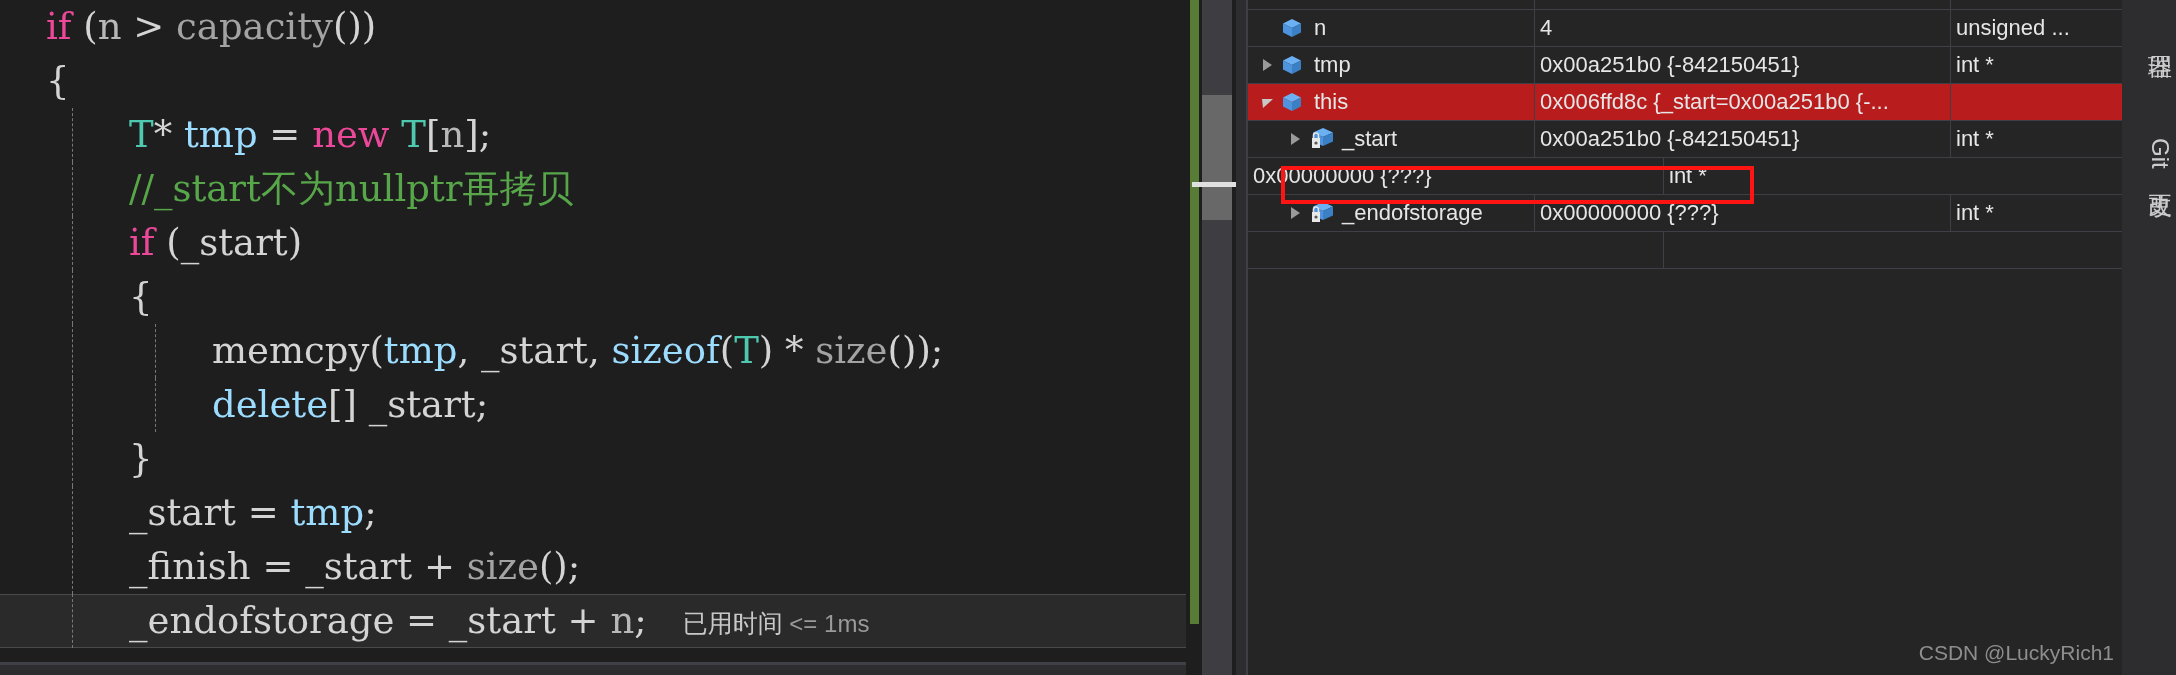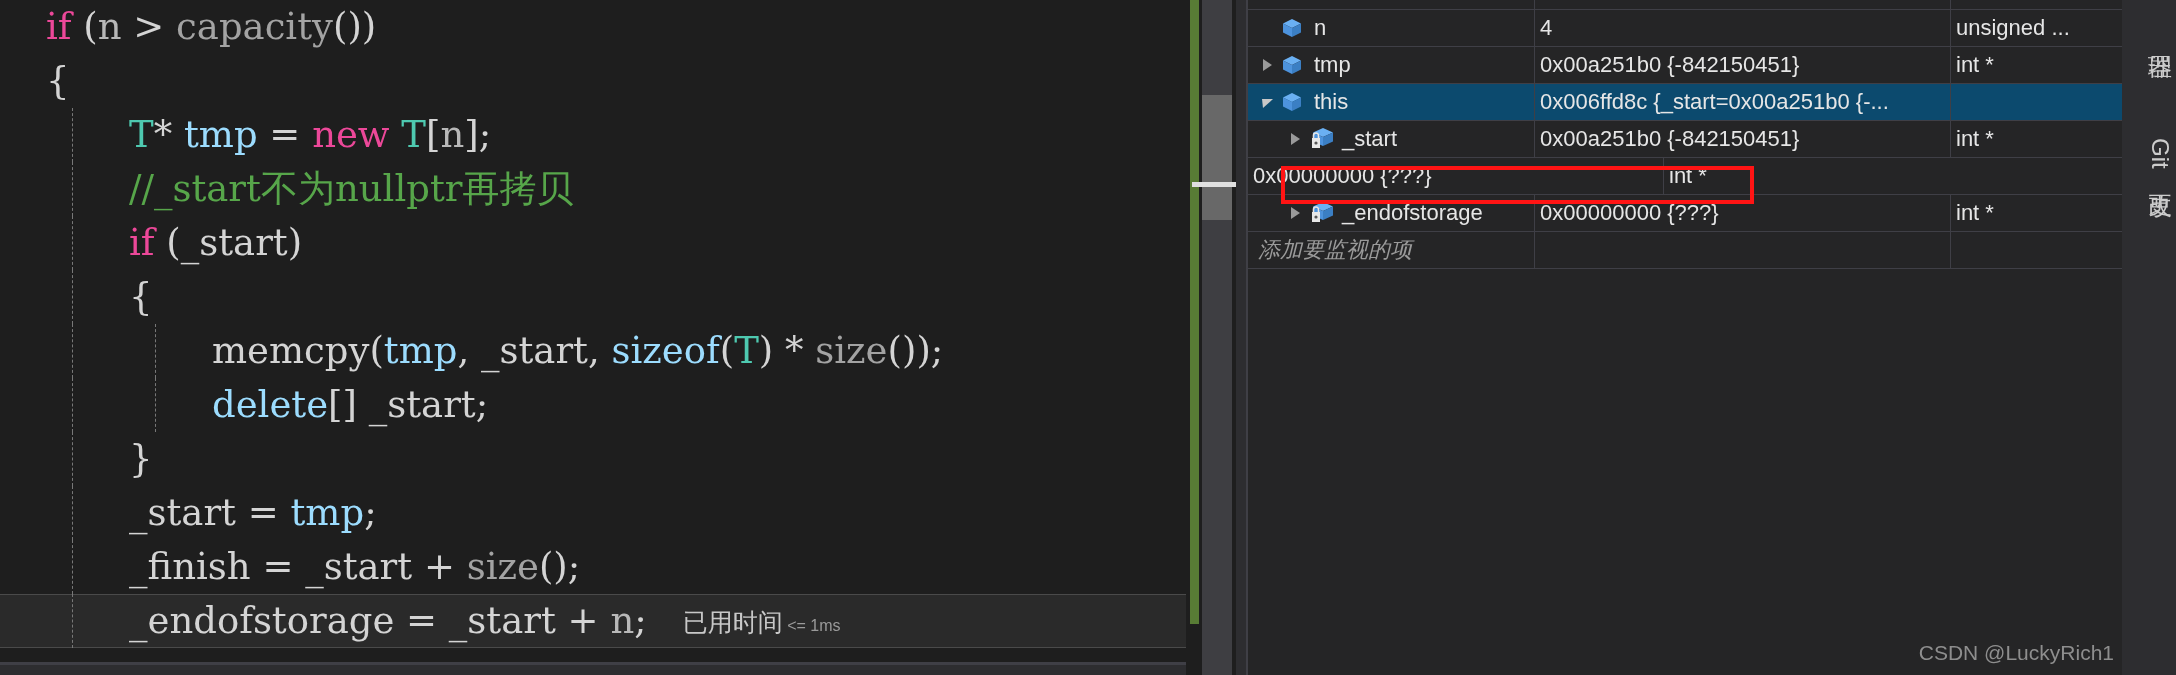--- a/index.html
+++ b/index.html
@@ -22,36 +22,36 @@
   .type{color:#4ec9b0;}    
   .id{color:#9cdcfe;}      
   .fn{color:#a3a3a3;}      
   .cm{color:#57a64a;}      
   .pl{color:#d4d4d4;}      
   .dim{color:#b8b8b8;}
   .br{color:#d4d4d4;}
 
   .elapsed{display:inline-block;margin-left:36px;color:#c8c8c8;
            font-family:"Liberation Sans",sans-serif;font-size:25px;vertical-align:middle;}
-  .elapsed .ms{color:#9a9a9a;font-size:16px;}
+  .elapsed .ms{color:#9a9a9a;font-size:24px;}
 
   
   #strip{position:absolute;left:1186px;top:0;width:60px;height:675px;background:#1e1e1e;}
   #changebar{position:absolute;left:4px;top:0;width:9px;height:624px;background:#587c35;}
   #sbtrack{position:absolute;left:16px;top:0;width:30px;height:675px;background:#3e3e42;}
   #sbthumb{position:absolute;left:16px;top:95px;width:30px;height:125px;background:#686868;}
   #sbmark{position:absolute;left:6px;top:182px;width:46px;height:5px;background:#e0e0e0;}
   #stripedge{position:absolute;left:50px;top:0;width:10px;height:675px;background:#2d2d30;}
 
   
   #watch{position:absolute;left:1246px;top:0;width:876px;height:675px;background:#252526;
          border-left:2px solid #3f3f46;}
   .wrow{position:relative;height:37px;display:flex;align-items:center;
         border-bottom:1px solid #3f3f46;box-sizing:border-box;}
-  .wrow.sel{background:#0c4a6e;}
+  .wrow.sel{background:#b91c1c;}
   .wrow.clip{height:10px;border-bottom:1px solid #3f3f46;overflow:hidden;}
   .cname{position:relative;width:287px;height:100%;display:flex;align-items:center;
          box-sizing:border-box;border-right:1px solid #3f3f46;overflow:visible;}
   .cval{position:relative;width:416px;height:100%;display:flex;align-items:center;
         box-sizing:border-box;border-right:1px solid #3f3f46;padding-left:5px;overflow:hidden;}
   .ctype{position:relative;flex:1;height:100%;display:flex;align-items:center;
          box-sizing:border-box;padding-left:5px;overflow:hidden;}
   .txt{font-family:"Liberation Sans",sans-serif;font-size:22px;color:#e6e6e6;white-space:nowrap;}
   .valtxt{font-family:"Liberation Sans",sans-serif;font-size:22px;color:#e6e6e6;white-space:nowrap;}
   .hint{font-family:"Liberation Sans",sans-serif;font-size:22px;color:#9a9a9a;
@@ -231,23 +231,20 @@
           </div>
           <div class="cval">
             <span class="valtxt">0x00000000 {???}</span>
           </div>
           <div class="ctype">
             <span class="valtxt">int *</span>
           </div>
         </div>
       </div>
     <div class="wrow" style="border-bottom:1px solid #3f3f46;">
-      <div class="cname ind0" style="padding-left:10px;">
-        <span class="hint">添加要监视的项</span>
-      </div>
       <div class="cval"></div>
       <div class="ctype"></div>
     </div>
   </div>
   <div id="redbox" style="border-color: rgb(255, 20, 20);"></div>
 
   <div id="rtabedge"></div>
   <div id="rtabs">
     <div class="vtab" id="vtab1">理器</div>
     <div class="vtab" id="vtab2">Git 更改</div>

